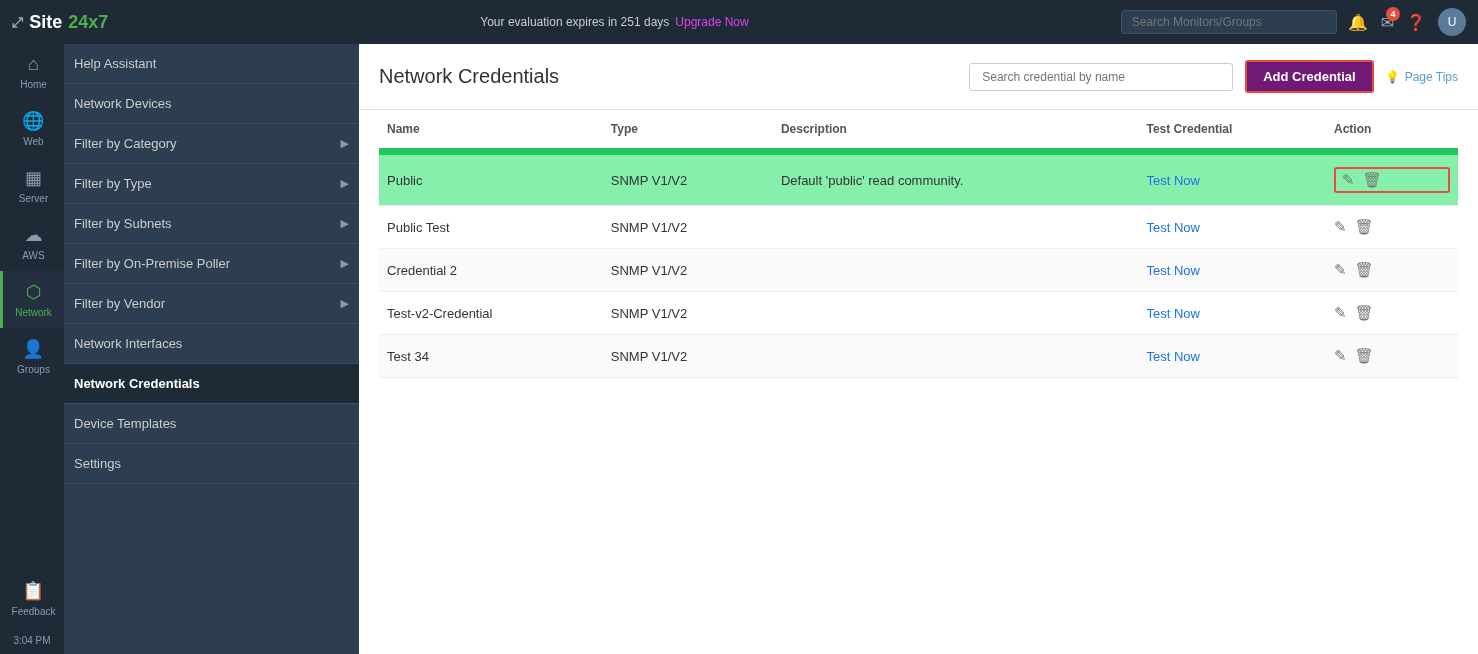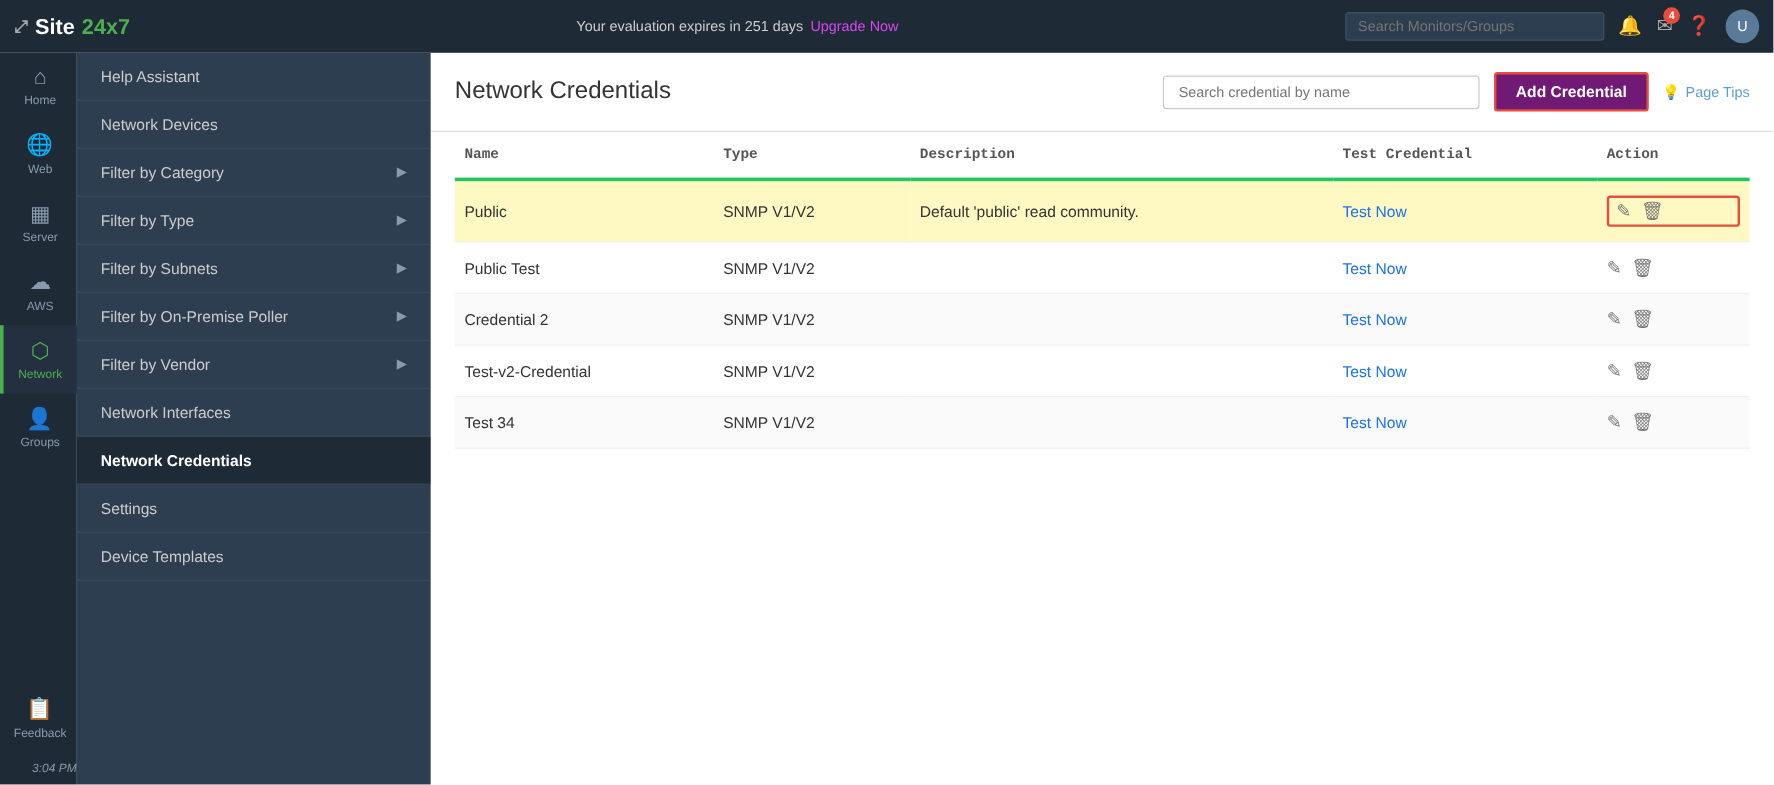--- a/index.html
+++ b/index.html
@@ -36,30 +36,30 @@
     }
     .icon-nav-item {
       display: flex; flex-direction: column; align-items: center; justify-content: center;
       width: 64px; padding: 10px 0; color: #8a9bb0; cursor: pointer; font-size: 10px; gap: 4px;
       border-left: 3px solid transparent;
     }
     .icon-nav-item.active { color: #4caf50; border-left-color: #4caf50; background: #243040; }
     .icon-nav-item .nav-icon { font-size: 18px; }
     .icon-nav-bottom { margin-top: auto; }
     .icon-nav-item.feedback { font-size: 10px; }
-    .time-display { color: #8a9bb0; font-size: 10px; padding: 8px 0; text-align: right; font-style: italic; }
+    .time-display { color: #8a9bb0; font-size: 10px; padding: 8px 0; text-align: center; }
 
     
     .sidebar {
       width: 295px; background: #2c3e50; color: #ccc; display: flex; flex-direction: column;
       overflow-y: auto; flex-shrink: 0;
     }
     .sidebar-item {
       display: flex; align-items: center; justify-content: space-between;
-      padding: 12px 20px; cursor: pointer; font-size: 13px; color: #ccc;
+      padding: 12px 10px; cursor: pointer; font-size: 13px; color: #ccc;
       border-bottom: 1px solid #3a4f63;
     }
     .sidebar-item.active { background: #1e2a35; color: #fff; font-weight: bold; }
     .sidebar-item .chevron { font-size: 11px; color: #8a9bb0; }
 
     
     .content { flex: 1; background: #fff; display: flex; flex-direction: column; overflow: hidden; }
 
     
     .content-header {
@@ -75,25 +75,25 @@
     .add-credential-btn {
       background: #701a75; color: #fff; border: 2px solid #e74c3c;
       border-radius: 3px; padding: 7px 16px; font-size: 13px; cursor: pointer;
       font-weight: bold;
     }
     .page-tips { color: #5a9fd4; font-size: 12px; cursor: pointer; display: flex; align-items: center; gap: 4px; }
 
     
     .table-area { flex: 1; overflow-y: auto; padding: 0 20px; }
     table { width: 100%; border-collapse: collapse; }
-    thead tr { border-bottom: 3px solid #22c55e; font-family: Liberation Mono, monospace; }
+    thead tr { border-bottom: 7px solid #22c55e; }
     thead th { text-align: left; padding: 12px 8px; color: #555; font-size: 12px; font-weight: bold; }
     tbody tr { border-bottom: 1px solid #f0f0f0; }
     tbody tr:nth-child(odd) { background: #fafafa; }
-    tbody tr:first-child { background: #fef9c3; }
+    tbody tr:first-child { background: #86efac; }
     tbody td { padding: 12px 8px; font-size: 13px; color: #333; }
     .test-now-link { color: #1a73e8; cursor: pointer; text-decoration: none; }
     .action-icons { display: flex; align-items: center; gap: 8px; }
     .action-icon { color: #777; cursor: pointer; font-size: 15px; }
     .first-row-actions { display: flex; align-items: center; gap: 8px; border: 2px solid #e74c3c; padding: 2px 6px; border-radius: 3px; }
   </style>
 </head>
 <body>
 
 <div class="topbar">
@@ -182,24 +182,24 @@
       <span>Filter by Vendor</span>
       <span class="chevron">▶</span>
     </div>
     <div class="sidebar-item">
       <span>Network Interfaces</span>
     </div>
     <div class="sidebar-item active">
       <span>Network Credentials</span>
     </div>
     <div class="sidebar-item">
+      <span>Device Templates</span>
+    </div>
+    <div class="sidebar-item">
       <span>Settings</span>
-    </div>
-    <div class="sidebar-item">
-      <span>Device Templates</span>
     </div>
   </div>
 
   <div class="content">
 
     <div class="content-header">
       <h2 class="content-title">Network Credentials</h2>
       <div class="content-header-right">
         <input class="search-credential" type="text" placeholder="Search credential by name" style="">
         <button class="add-credential-btn">Add Credential</button>

